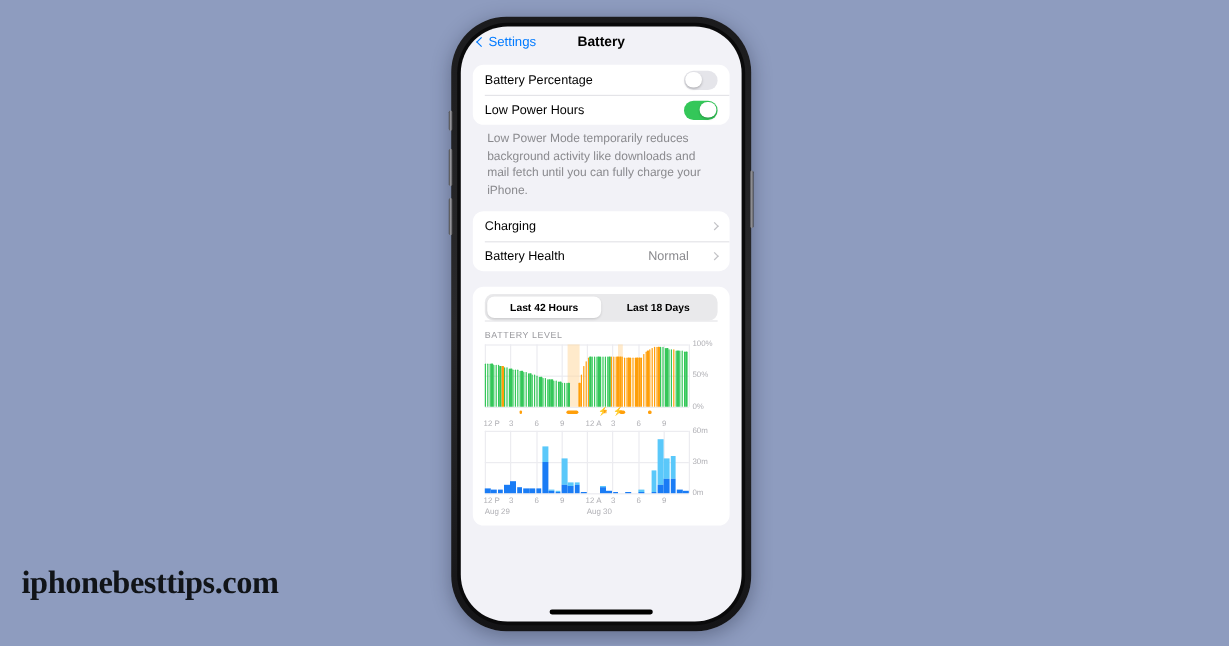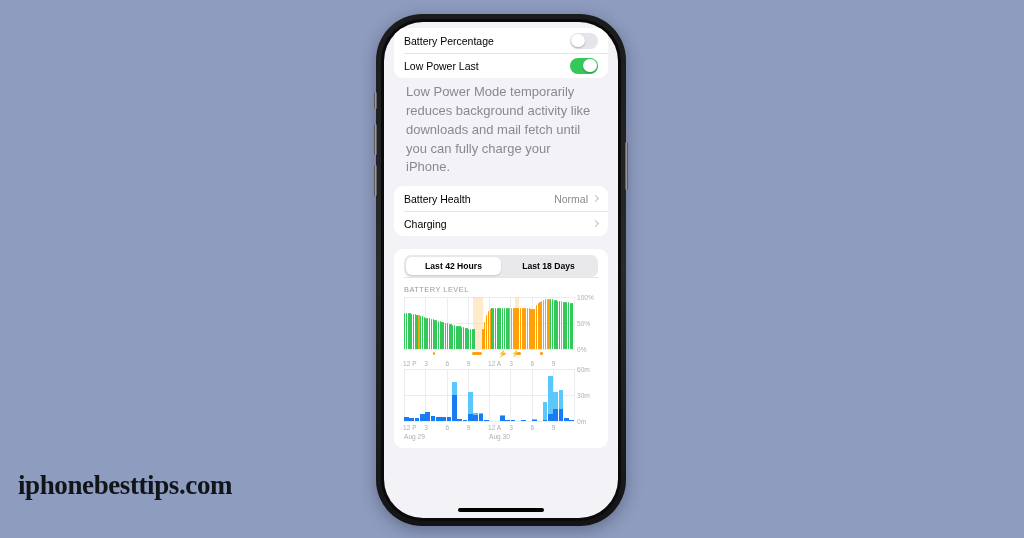--- a/index.html
+++ b/index.html
@@ -137,20 +137,21 @@
     border-radius: 9px;
     overflow: hidden;
   }
   .row {
     display: flex; align-items: center;
     min-height: 25px;
     padding: 0 10px;
     font-size: 10.5px;
     color: #000;
     position: relative;
+    gap: 14px;
   }
   .row + .row::before {
     content:""; position:absolute; left:10px; right:0; top:0;
     height:1px; background:#e4e4e8;
   }
   .row .val { margin-left:auto; color:#8a8a8e; font-size:10.5px; }
   .chev-r {
     width: 5px; height: 5px;
     border-top: 1.4px solid #c2c2c6; border-right: 1.4px solid #c2c2c6;
     transform: rotate(45deg);
@@ -167,21 +168,21 @@
   }
   .toggle.on { background: #34c759; }
   .toggle .knob {
     position:absolute; top:1.3px; left:1.3px;
     width:13.4px; height:13.4px; border-radius:50%;
     background:#fff; box-shadow:0 1px 2px rgba(0,0,0,.25);
   }
   .toggle.on .knob { left: auto; right: 1.3px; }
 
   .footnote {
-    font-size: 13px; line-height: 1.45;
+    font-size: 10px; line-height: 1.45;
     color: #8a8a8e;
     padding: 5px 12px 9px 12px;
   }
   .gap-lg { height: 13px; }
 
   
   .segmented {
     display: flex;
     background: #e9e9eb;
     border-radius: 7px;
@@ -278,49 +279,56 @@
 <div class="phone">
   <div class="btn-side btn-mute"></div>
   <div class="btn-side btn-volup"></div>
   <div class="btn-side btn-voldn"></div>
   <div class="btn-side btn-power"></div>
 
   <div class="phone-inner">
     <div class="screen">
 
 
+      <div class="navbar">
+        <div class="nav-back">
+          <span class="chev-l"></span>
+          <span>Settings</span>
+        </div>
+        <div class="nav-title">Battery</div>
+      </div>
 
       <div class="content">
 
         <div class="card">
           <div class="row">
             <span>Battery Percentage</span>
             <div class="toggle">
                 <div class="knob"></div>
               </div>
           </div>
           <div class="row">
-            <span>Low Power Last</span>
+            <span>Low Power Hours</span>
             <div class="toggle on">
                 <div class="knob"></div>
               </div>
           </div>
         </div>
 
         <div class="footnote">Low Power Mode temporarily reduces background activity like downloads and mail fetch until you can fully charge your iPhone.</div>
 
         <div class="card">
+          <div class="row">
+            <span>Charging</span>
+            <span class="chev-r" style="margin-left:auto"></span>
+          </div>
           <div class="row">
             <span>Battery Health</span>
             <span class="val">Normal</span>
             <span class="chev-r"></span>
-          </div>
-          <div class="row">
-            <span>Charging</span>
-            <span class="chev-r" style="margin-left:auto"></span>
           </div>
         </div>
 
         <div class="gap-lg"></div>
 
         <div class="card" style="padding:6px 8px 4px 8px;">
           <div class="segmented">
             <div class="seg active">Last 42 Hours</div>
             <div class="seg">Last 18 Days</div>
           </div>

